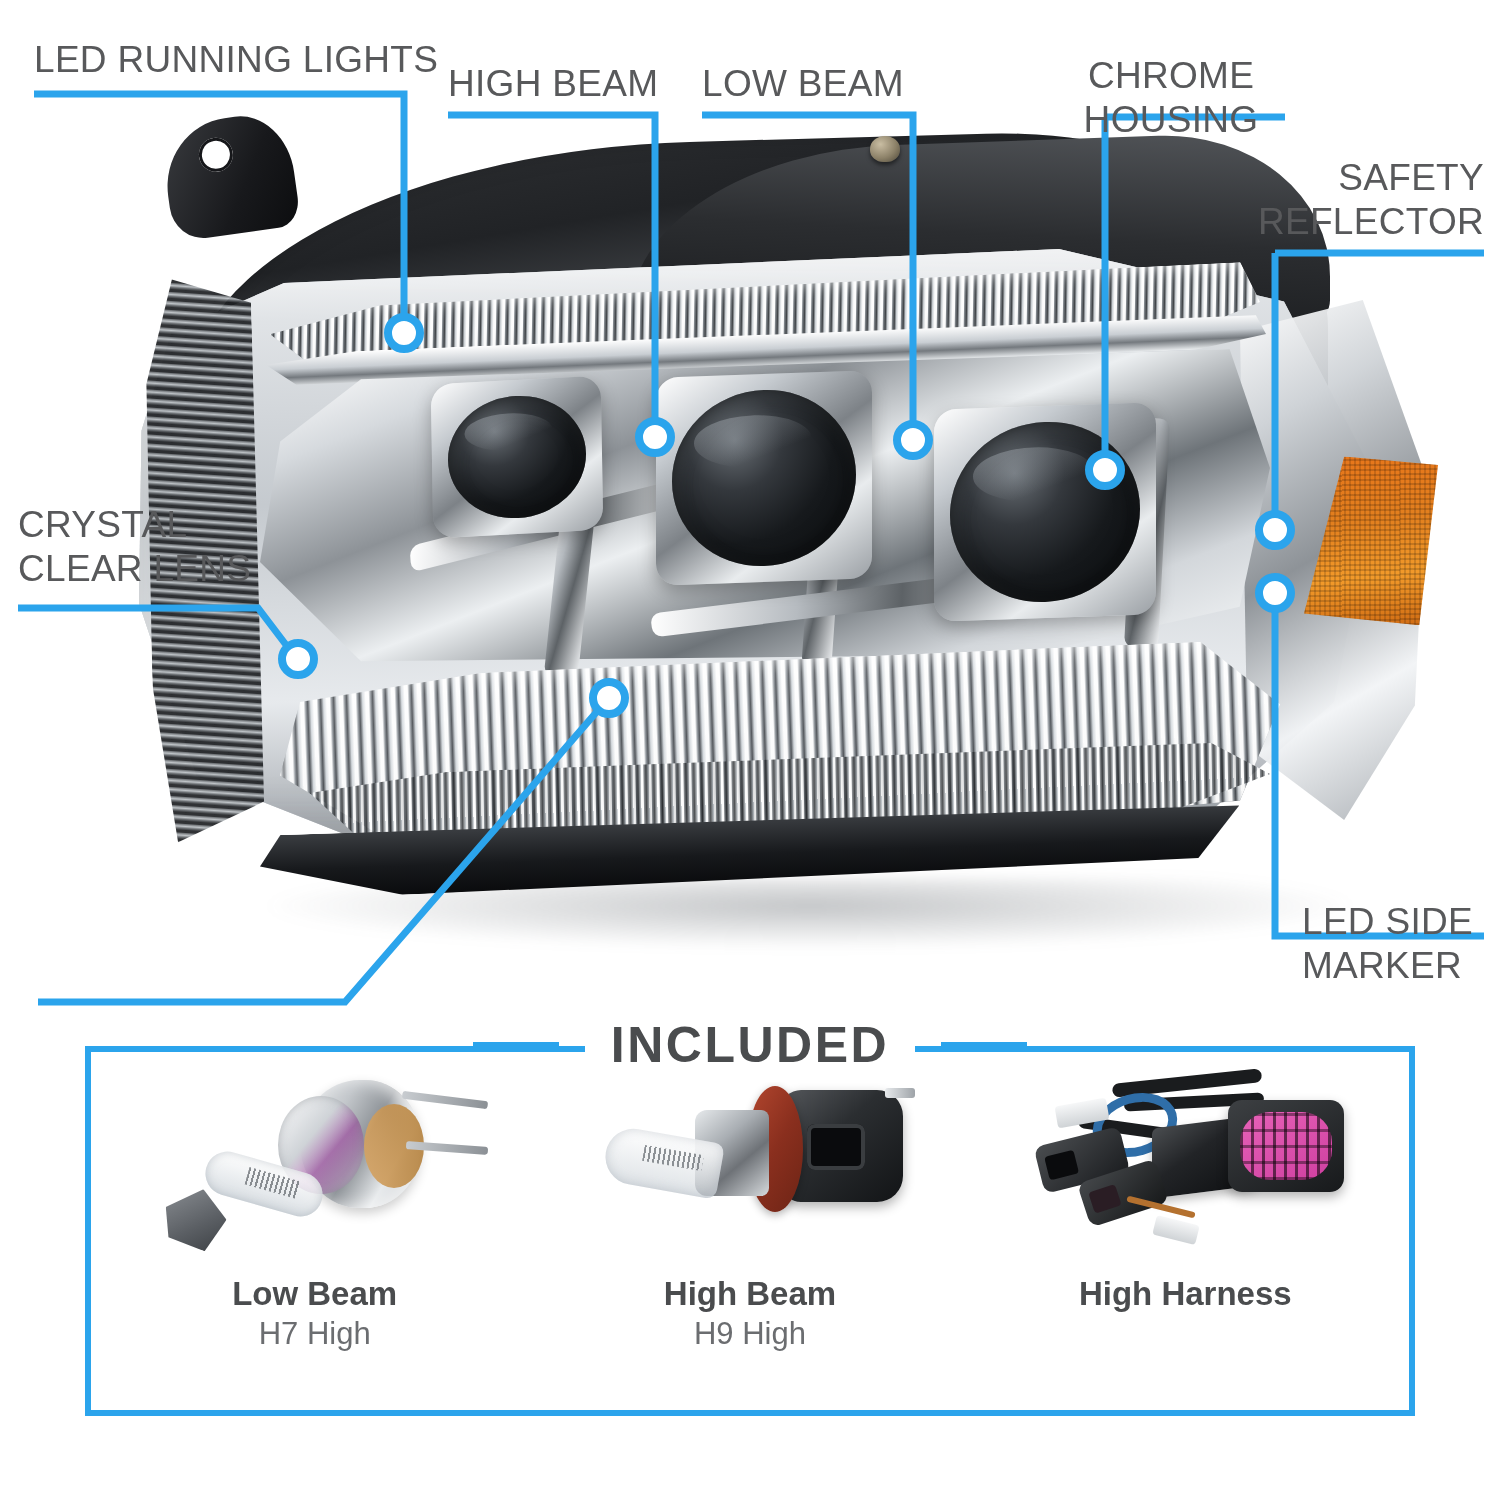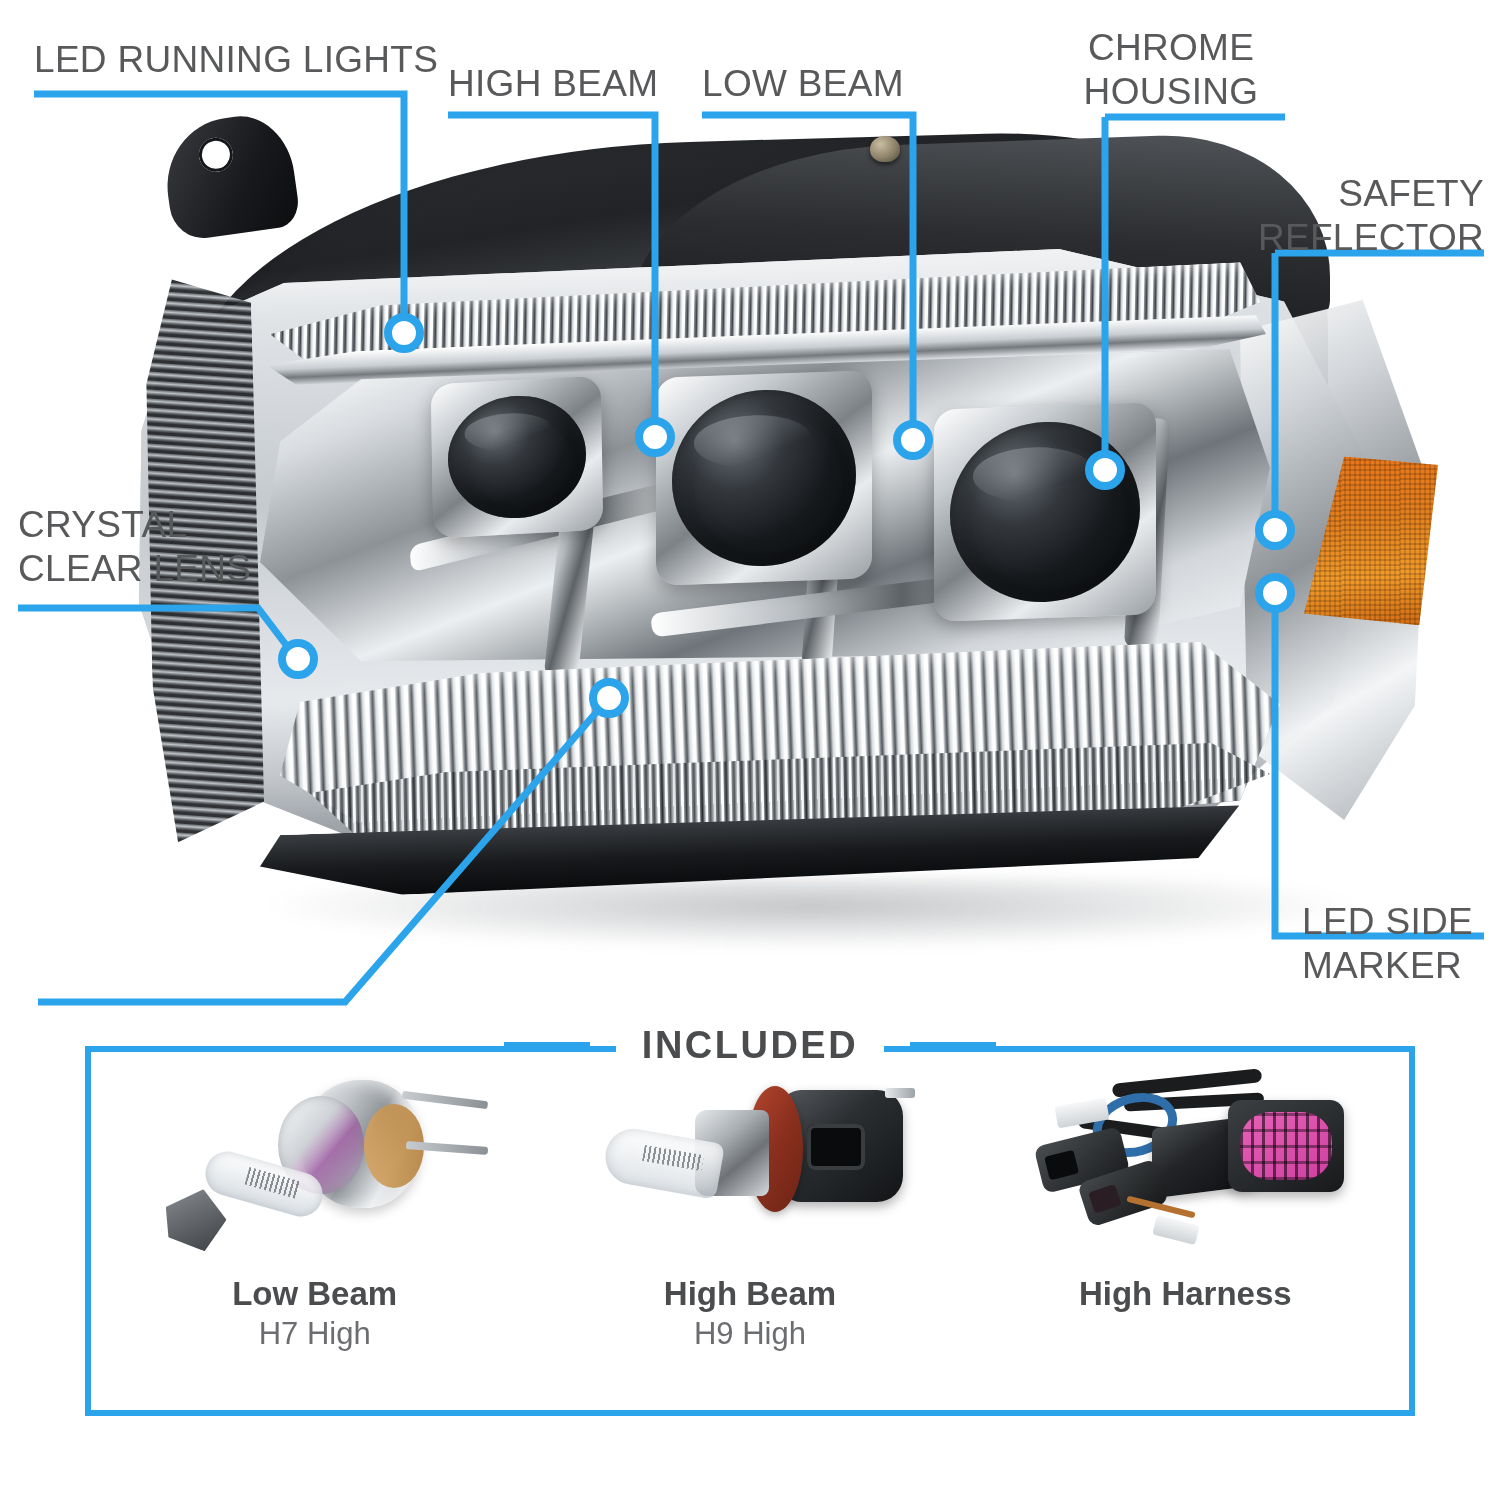--- a/index.html
+++ b/index.html
@@ -17,21 +17,21 @@
     position:absolute;
     color:#58595b;
     font-size:37px;
     line-height:44px;
     letter-spacing:0.3px;
     font-weight:400;
     white-space:pre-line;
     text-transform:uppercase;
   }
   .cl-right{ text-align:right; }
-  .cl-center{ text-align:center; }
+  .cl-center{ text-align:center;margin-top:28px; }
 
   
   #leaders{ position:absolute; left:0; top:0; width:1500px; height:1500px; pointer-events:none; }
 
   
   #product{
     position:absolute; left:110px; top:118px; width:1300px; height:760px;
   }
 
   
@@ -238,21 +238,21 @@
     position:absolute; left:85px; top:1046px; width:1330px; height:370px;
     border:6px solid var(--accent,#2ba4ec);
     background:#ffffff;
   }
   #included-title-wrap{
     position:absolute; left:0; right:0; top:1008px;
     display:flex; align-items:center; justify-content:center; gap:26px;
     pointer-events:none;
   }
   #included-title{
-    font-size:38px; font-weight:700; color:#4a4c4e;
+    font-size:50px; font-weight:700; color:#4a4c4e;
     letter-spacing:2.5px; background:#fff; padding:0 26px;
     line-height:74px;
   }
   .title-dash{
     width:86px; height:7px; background:#2ba4ec;
   }
 
   .items-row{
     position:absolute; left:6px; right:6px; top:0; bottom:0;
     display:flex; align-items:flex-start; justify-content:space-around;
@@ -509,21 +509,21 @@
 
   <div class="callout-label" style="left:34px; top:38px;">LED RUNNING LIGHTS</div>
 
   <div class="callout-label" style="left:448px; top:62px;">HIGH BEAM</div>
 
   <div class="callout-label" style="left:702px; top:62px;">LOW BEAM</div>
 
   <div class="callout-label cl-center" style="left:1055px; top:26px; width:232px;">CHROME
 HOUSING</div>
 
-  <div class="callout-label cl-right" style="left:1190px; top:172px; width:294px;">SAFETY
+  <div class="callout-label cl-right" style="left:1190px; top:156px; width:294px;">SAFETY
 REFLECTOR</div>
 
   <div class="callout-label" style="left:18px; top:503px;">CRYSTAL
 CLEAR LENS</div>
 
 
   <div class="callout-label" style="left:1302px; top:852px;margin-top:48px;">LED SIDE
 MARKER</div>
 
   <div id="included-box">

